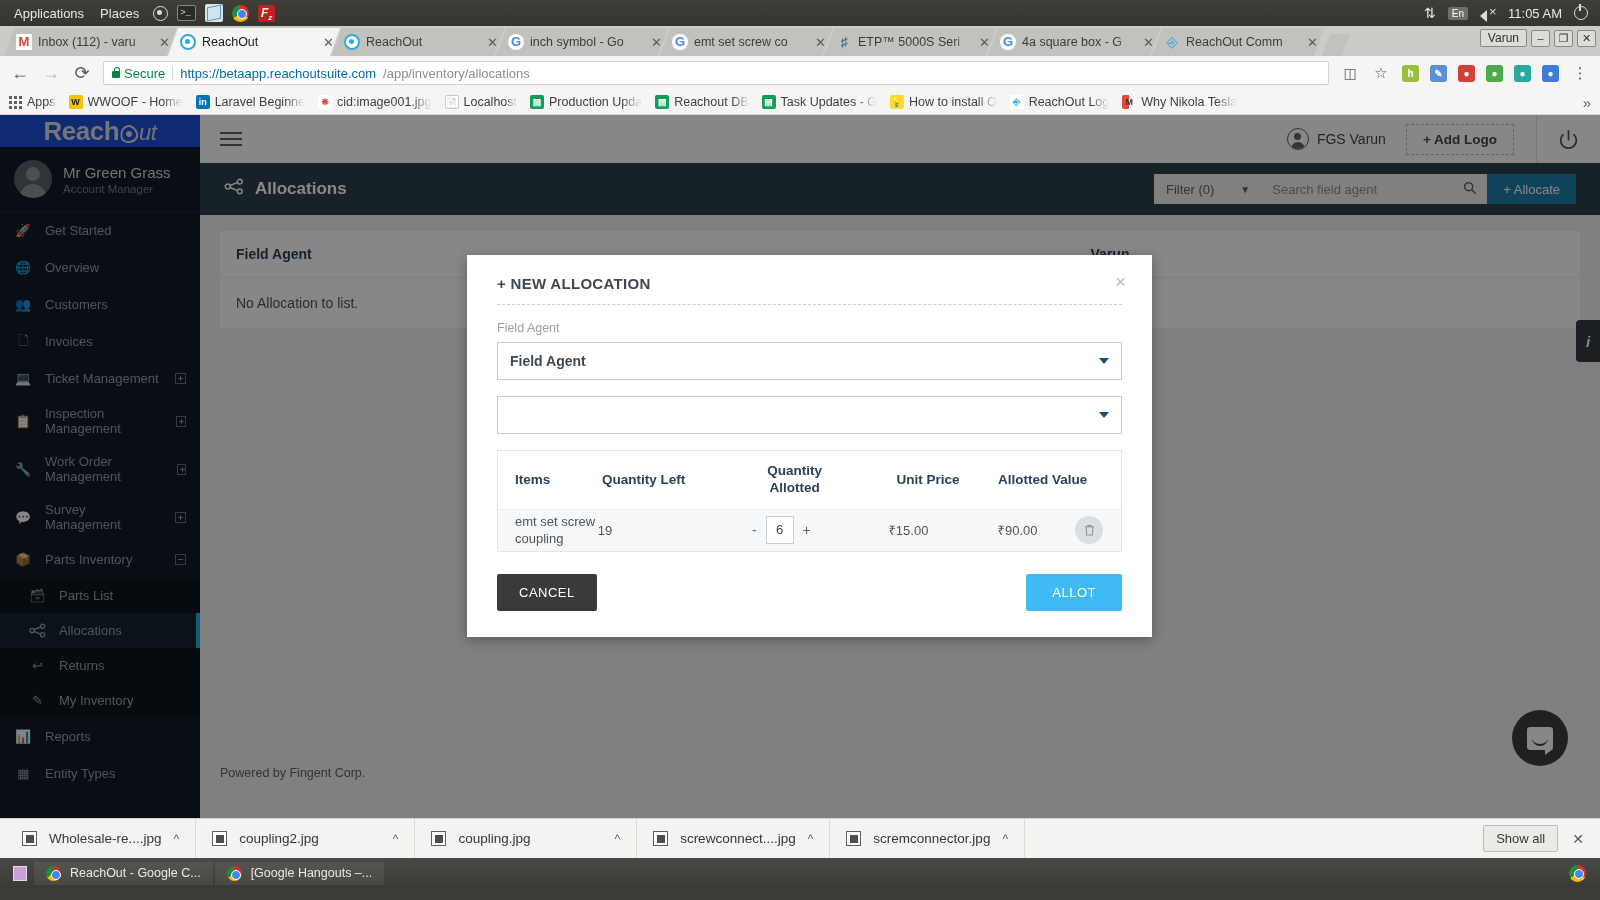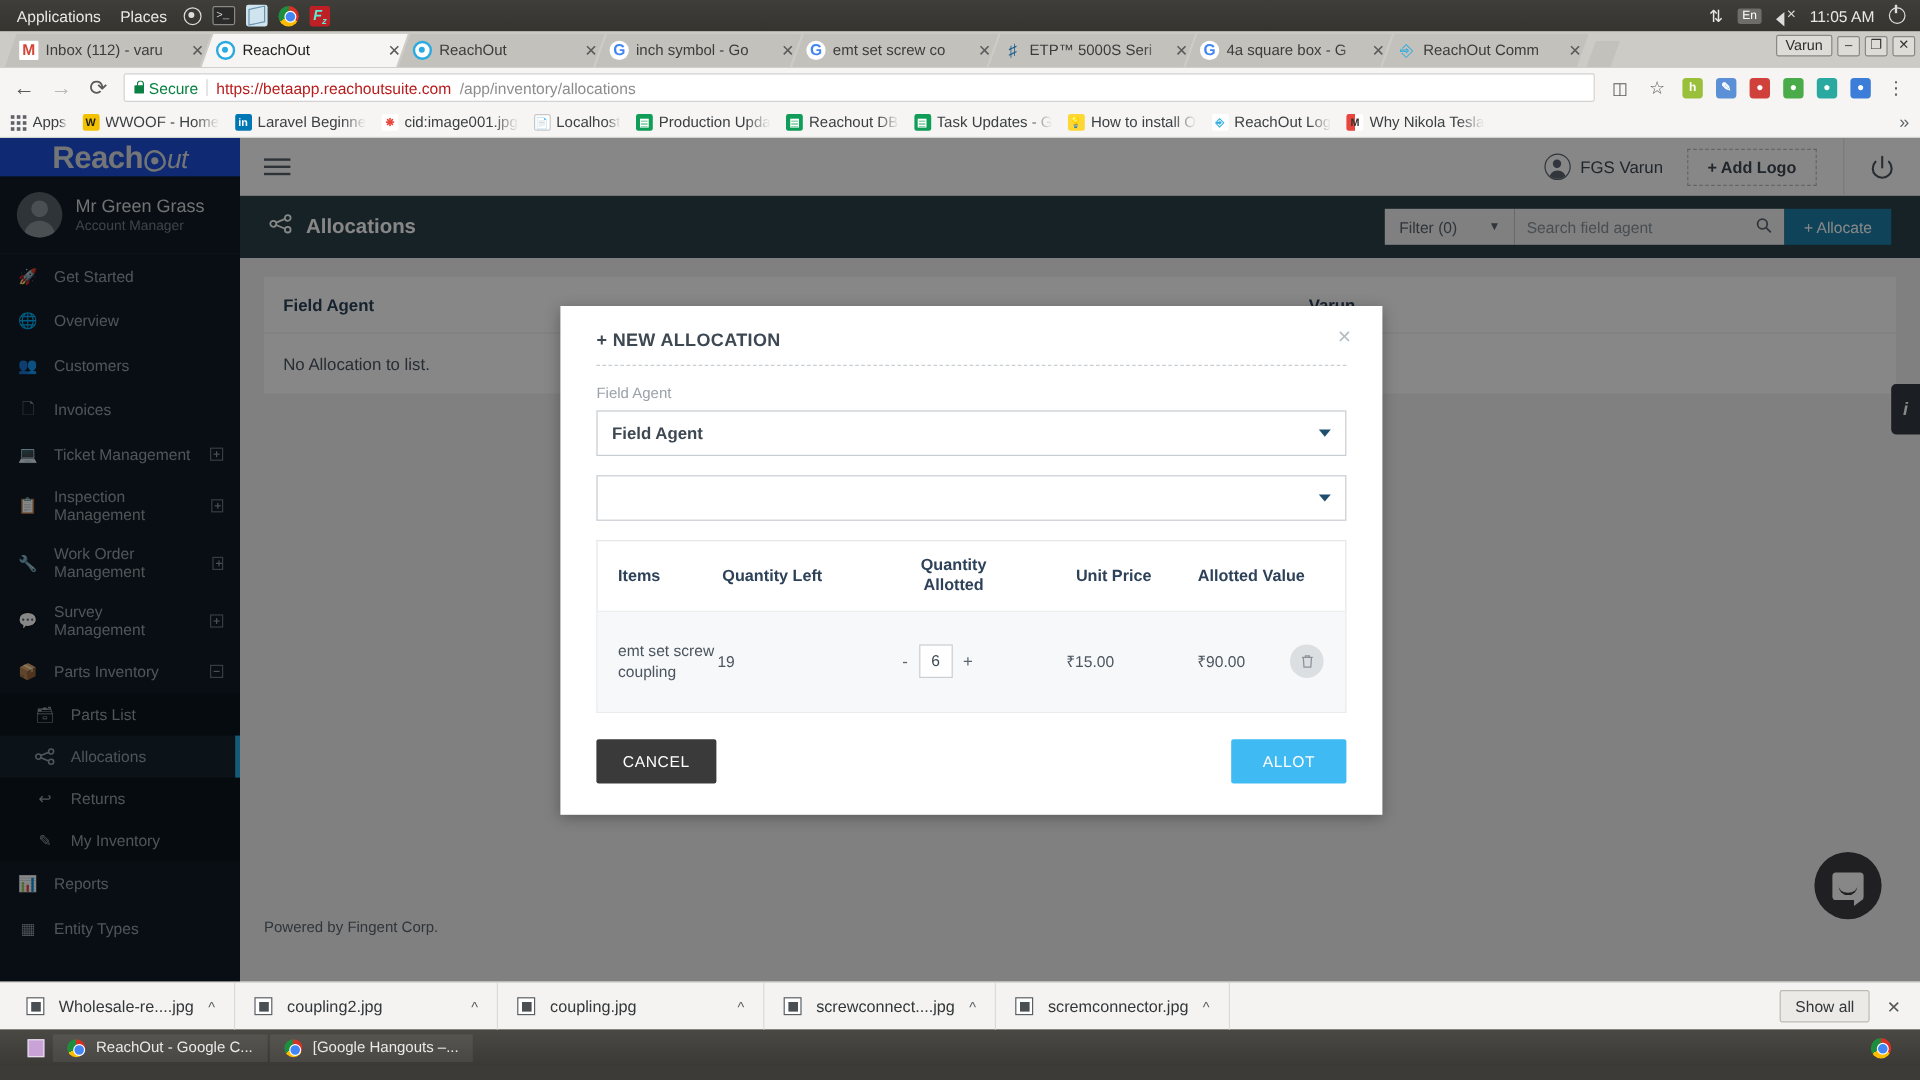--- a/index.html
+++ b/index.html
@@ -28,21 +28,21 @@
   .circ-icon:after { content: ""; position: absolute; width: 5px; height: 5px; background: #dcdcdc;
     border-radius: 50%; left: 3px; top: 3px; }
   .term-ic { width: 19px; height: 16px; background: #2a2a28; border: 1px solid #888; border-radius: 2px;
     color: #ddd; font-size: 9px; font-family: "Liberation Mono", monospace; line-height: 14px; padding-left:2px;}
   .box-ic { width: 18px; height: 18px; background: #cfe4ee; border-radius: 2px; position: relative; overflow: hidden;}
   .box-ic:before{content:"";position:absolute;inset:2px;border:1.4px solid #6a93ad;transform:skewY(-12deg);}
   .chrome-ic { width: 17px; height: 17px; border-radius: 50%;
     background: conic-gradient(#d93025 0 33%, #fbbc04 33% 66%, #1e8e3e 66% 100%); position: relative; }
   .chrome-ic:after { content:""; position:absolute; left:4.5px; top:4.5px; width:8px; height:8px;
     background:#4285f4; border-radius:50%; border:1.5px solid #fff; }
-  .fz-ic { width: 17px; height: 17px; background: #bf2025; color: #5eead4; font-weight: bold;
+  .fz-ic { width: 17px; height: 17px; background: #bf2025; color: #fef9c3; font-weight: bold;
     font-size: 12px; font-style: italic; text-align: center; line-height: 17px; border-radius: 2px; }
   .pwr-ic { width: 14px; height: 14px; border: 1.7px solid #dcdcdc; border-radius: 50%;
     position: relative; }
   .pwr-ic:after { content:""; position:absolute; left: 4.4px; top: -3px; width: 1.7px; height: 7px;
     background: #dcdcdc; }
   .spk-ic { position: relative; width: 16px; height: 13px; }
   .spk-ic:before { content:""; position:absolute; left:0; top:3px; width:0;height:0;
     border-top:6px solid transparent; border-bottom:6px solid transparent; border-right:7px solid #dcdcdc; }
   .spk-ic:after { content:"×"; position:absolute; left:9px; top:-3px; font-size:13px; color:#dcdcdc; }
 
@@ -87,21 +87,21 @@
     padding: 0 10px; gap: 11px; }
   .navbtn { font-size: 18px; color: #5a5a5a; width: 20px; text-align: center; }
   .navbtn.dim { color: #b9b9b9; }
   .urlbox { flex: 1; height: 24px; background: #fff; border: 1px solid #d2d2d2; border-radius: 2px;
     display: flex; align-items: center; padding: 0 8px; font-size: 13px; gap: 7px; }
   .lockwrap { display: flex; align-items: center; gap: 4px; color: #0b8043; }
   .lock { width: 8px; height: 7px; background: #0b8043; border-radius: 1px; position: relative; margin-top:2px;}
   .lock:before { content:""; position:absolute; left:1.7px; top:-4px; width:4.5px; height:5px;
     border:1.4px solid #0b8043; border-bottom:0; border-radius:3px 3px 0 0; }
   .urlsep { width: 1px; height: 14px; background: #d4d4d4; }
-  .url-main { color: #b91c1c; }
+  .url-main { color: #0369a1; }
   .url-path { color: #8d8d8d; }
   .omnibar .tail { display: flex; align-items: center; gap: 11px; }
   .ext-ic { width: 17px; height: 17px; border-radius: 3px; font-size: 10px; color: #fff;
     text-align: center; line-height: 17px; font-weight: bold; }
 
   
   .bkbar { height: 25px; background: #f6f5f3; display: flex; align-items: center;
     padding: 0 9px; gap: 13px; font-size: 12.5px; color: #3c4043; border-bottom: 1px solid #d6d4d0;
     overflow: hidden; }
   .bk { display: flex; align-items: center; gap: 5px; white-space: nowrap; }
@@ -223,21 +223,21 @@
   .modal-body { padding: 16px 30px 0 30px; }
   .flabel { color: #9aa2a9; font-size: 12.5px; margin-bottom: 7px; }
   .fselect { height: 38px; border: 1px solid #c7ccd1; display: flex; align-items: center;
     padding: 0 12px; color: #3d4852; font-size: 14px; font-weight: bold; margin-bottom: 16px; }
   .fselect.empty { font-weight: normal; }
   .caret { margin-left: auto; width: 0; height: 0; border-left: 5px solid transparent;
     border-right: 5px solid transparent; border-top: 6px solid #1f4f6e; }
   .parts-table { border: 1px solid #e4e7ea; margin-top: 6px; }
   .pt-head { display: flex; align-items: center; padding: 12px 0; }
   .pt-head .th { color: #2d4159; font-weight: bold; font-size: 13.5px; }
-  .pt-row { display: flex; align-items: center; background: #f7f8f9; padding: 24px 0;
+  .pt-row { display: flex; align-items: center; background: #f7f8f9; padding: 3px 0;
     border-top: 1px solid #eceef0; }
   .pt-row .td { color: #4b5560; font-size: 13px; }
   .w-item { width: 105px; padding-left: 17px; }
   .w-left { width: 115px; }
   .w-qty { width: 160px; display: flex; align-items: center; justify-content: center; gap: 9px; }
   .w-price { width: 110px; text-align: center; }
   .w-value { width: 122px; text-align: center; }
   .w-del { flex: 1; display: flex; justify-content: flex-end; padding-right: 18px; }
   .qtybox { width: 28px; height: 28px; border: 1px solid #c9ced3; background: #fff;
     text-align: center; line-height: 26px; font-size: 13px; color: #3d4852; }
@@ -259,21 +259,21 @@
     background: #fff; flex: none; }
   .dl-thumb:after { content:""; position:absolute; inset: 2.5px; background: #4a4f53; }
   .dl-caret { color: #5a5f63; font-size: 12px; }
   .dl-right { margin-left: auto; display: flex; align-items: center; gap: 14px; padding-right: 10px; }
   .showall { border: 1px solid #bdbbb6; background: #eceae7; padding: 5px 12px; font-size: 13px;
     color: #33373a; border-radius: 2px; }
   .dl-x { color: #53575a; font-size: 14px; }
 
   
   .taskbar { height: 30px; background: linear-gradient(#4a4944, #3a3935); display: flex;
-    align-items: center; padding: 0 18px; gap: 2px; }
+    align-items: center; padding: 0 8px; gap: 2px; }
   .tb-start { width: 24px; height: 22px; display: flex; align-items: center; justify-content: center; }
   .tb-start i { width: 14px; height: 15px; background: #c9a2d8; border: 1px solid #e6dcea;
     display: block; }
   .tb-item { display: flex; align-items: center; gap: 9px; padding: 0 12px; height: 23px;
     background: rgba(255,255,255,0.07); color: #e9e9e7; font-size: 12.5px;
     max-width: 230px; white-space: nowrap; }
   .tb-item .chrome-ic { width: 15px; height: 15px; flex: none; }
   .tb-right { margin-left: auto; display: flex; align-items: center; gap: 8px; padding-right: 6px; }
 </style>
 </head>

